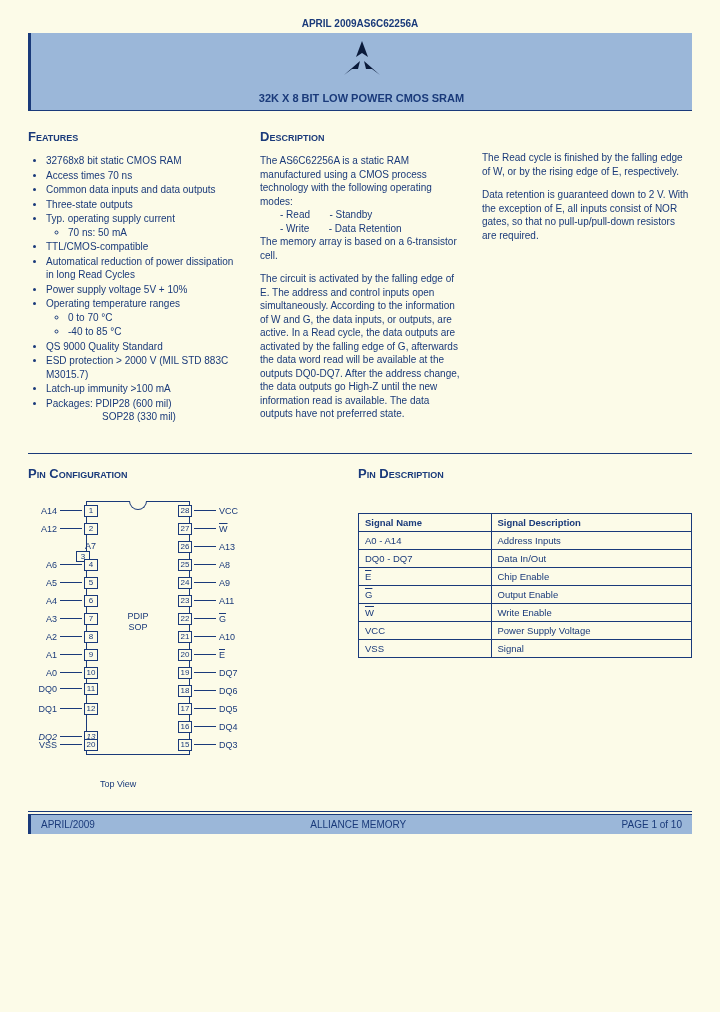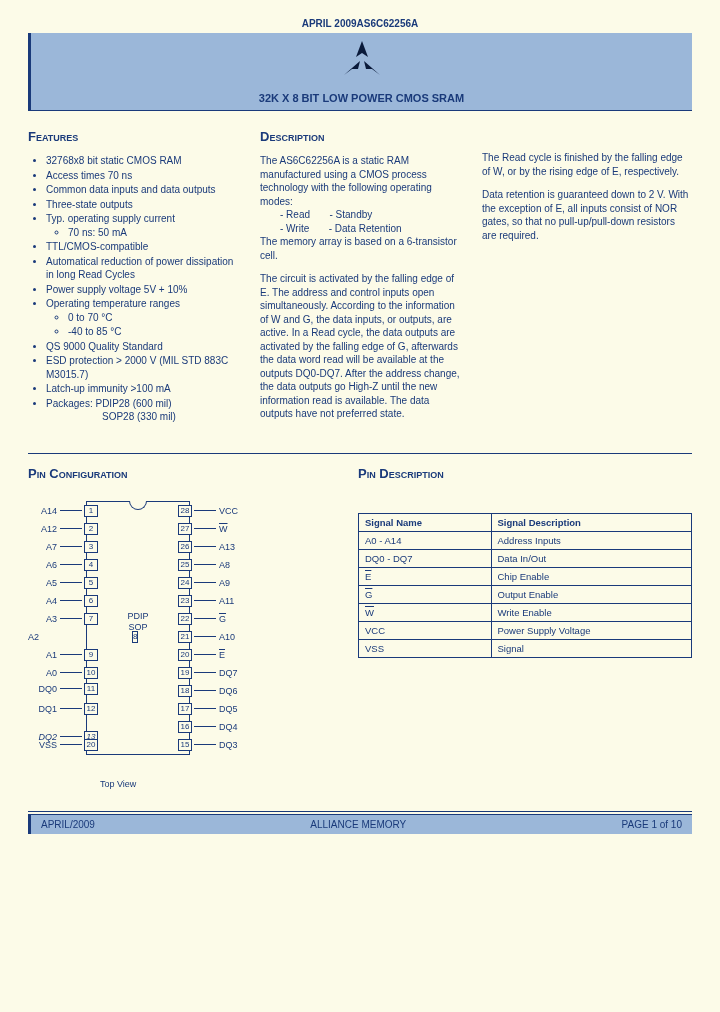--- a/index.html
+++ b/index.html
@@ -257,21 +257,21 @@
               <div class="pin-row left" style="top: 10px;">
                 <span class="pin-name">A14</span>
                 <span class="pin-lead"></span>
                 <span class="pin-num">1</span>
               </div>
               <div class="pin-row left" style="top: 28px;">
                 <span class="pin-name">A12</span>
                 <span class="pin-lead"></span>
                 <span class="pin-num">2</span>
               </div>
-              <div class="pin-row left" style="top: 46px;">
+              <div class="pin-row left" style="top: 46px; flex-direction: column;">
                 <span class="pin-name">A7</span>
                 <span class="pin-lead"></span>
                 <span class="pin-num">3</span>
               </div>
               <div class="pin-row left" style="top: 64px;">
                 <span class="pin-name">A6</span>
                 <span class="pin-lead"></span>
                 <span class="pin-num">4</span>
               </div>
               <div class="pin-row left" style="top: 82px;">
@@ -282,21 +282,21 @@
               <div class="pin-row left" style="top: 100px;">
                 <span class="pin-name">A4</span>
                 <span class="pin-lead"></span>
                 <span class="pin-num">6</span>
               </div>
               <div class="pin-row left" style="top: 118px;">
                 <span class="pin-name">A3</span>
                 <span class="pin-lead"></span>
                 <span class="pin-num">7</span>
               </div>
-              <div class="pin-row left" style="top: 136px; gap: 44px;">
+              <div class="pin-row left" style="top: 136px;">
                 <span class="pin-name">A2</span>
                 <span class="pin-lead"></span>
                 <span class="pin-num">8</span>
               </div>
               <div class="pin-row left" style="top: 154px;">
                 <span class="pin-name">A1</span>
                 <span class="pin-lead"></span>
                 <span class="pin-num">9</span>
               </div>
               <div class="pin-row left" style="top: 172px;">

